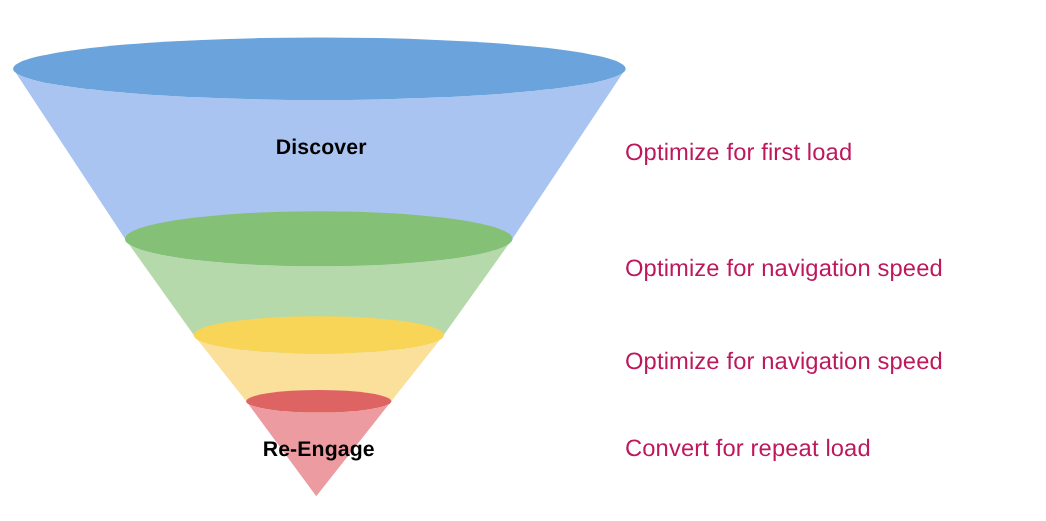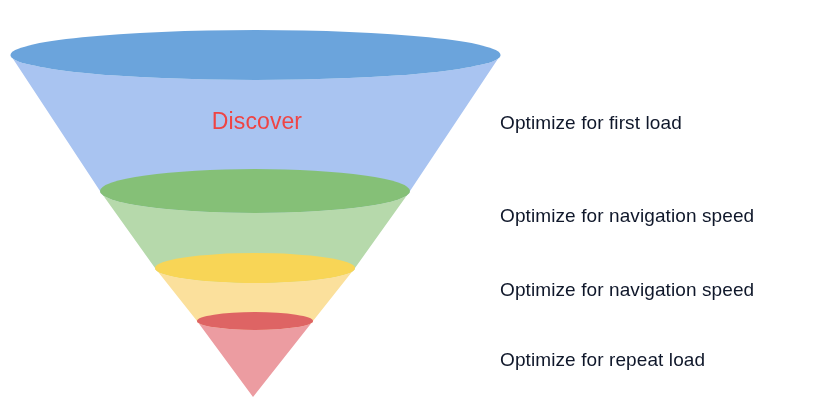--- a/index.html
+++ b/index.html
@@ -23,34 +23,34 @@
   #funnel-svg {
     position: absolute;
     left: 0;
     top: 0;
     width: 837px;
     height: 417px;
   }
   .stage-label {
     position: absolute;
     font-family: "Liberation Sans", sans-serif;
-    font-size: 23px;
-    font-weight: 400;
-    color: #ef4444;
+    font-size: 17px;
+    font-weight: 700;
+    color: #000000;
     white-space: nowrap;
     text-align: center;
     transform: translateX(-50%);
     letter-spacing: 0.1px;
   }
   .annotation {
     position: absolute;
     font-family: "Liberation Sans", sans-serif;
     font-size: 19px;
     font-weight: 400;
-    color: #0f172a;
+    color: #be185d;
     white-space: nowrap;
     letter-spacing: 0.1px;
   }
 </style>
 </head>
 <body>
 
 <div id="stage">
 
   <svg id="funnel-svg" viewBox="0 0 837 417" aria-hidden="true">
@@ -69,19 +69,20 @@
       <ellipse cx="255" cy="268" rx="100" ry="15" fill="#f8d556"></ellipse>
     </g>
 
     <g>
       <path d="M 197 321 A 58 9 0 0 0 313 321 L 253 397 Z" fill="#ec9ca1"></path>
       <ellipse cx="255" cy="321" rx="58" ry="9" fill="#de6464"></ellipse>
     </g>
   </svg>
 
   <div class="stage-label" style="left:257px; top:108px;">Discover</div>
+  <div class="stage-label" style="left:255px; top:350px;">Re-Engage</div>
 
   <div class="annotation" style="left:500px; top:112px;">Optimize for first load</div>
   <div class="annotation" style="left:500px; top:205px;">Optimize for navigation speed</div>
   <div class="annotation" style="left:500px; top:279px;">Optimize for navigation speed</div>
-  <div class="annotation" style="left:500px; top:349px;">Optimize for repeat load</div>
+  <div class="annotation" style="left:500px; top:349px;">Convert for repeat load</div>
 
 </div>
 
 </body></html>

